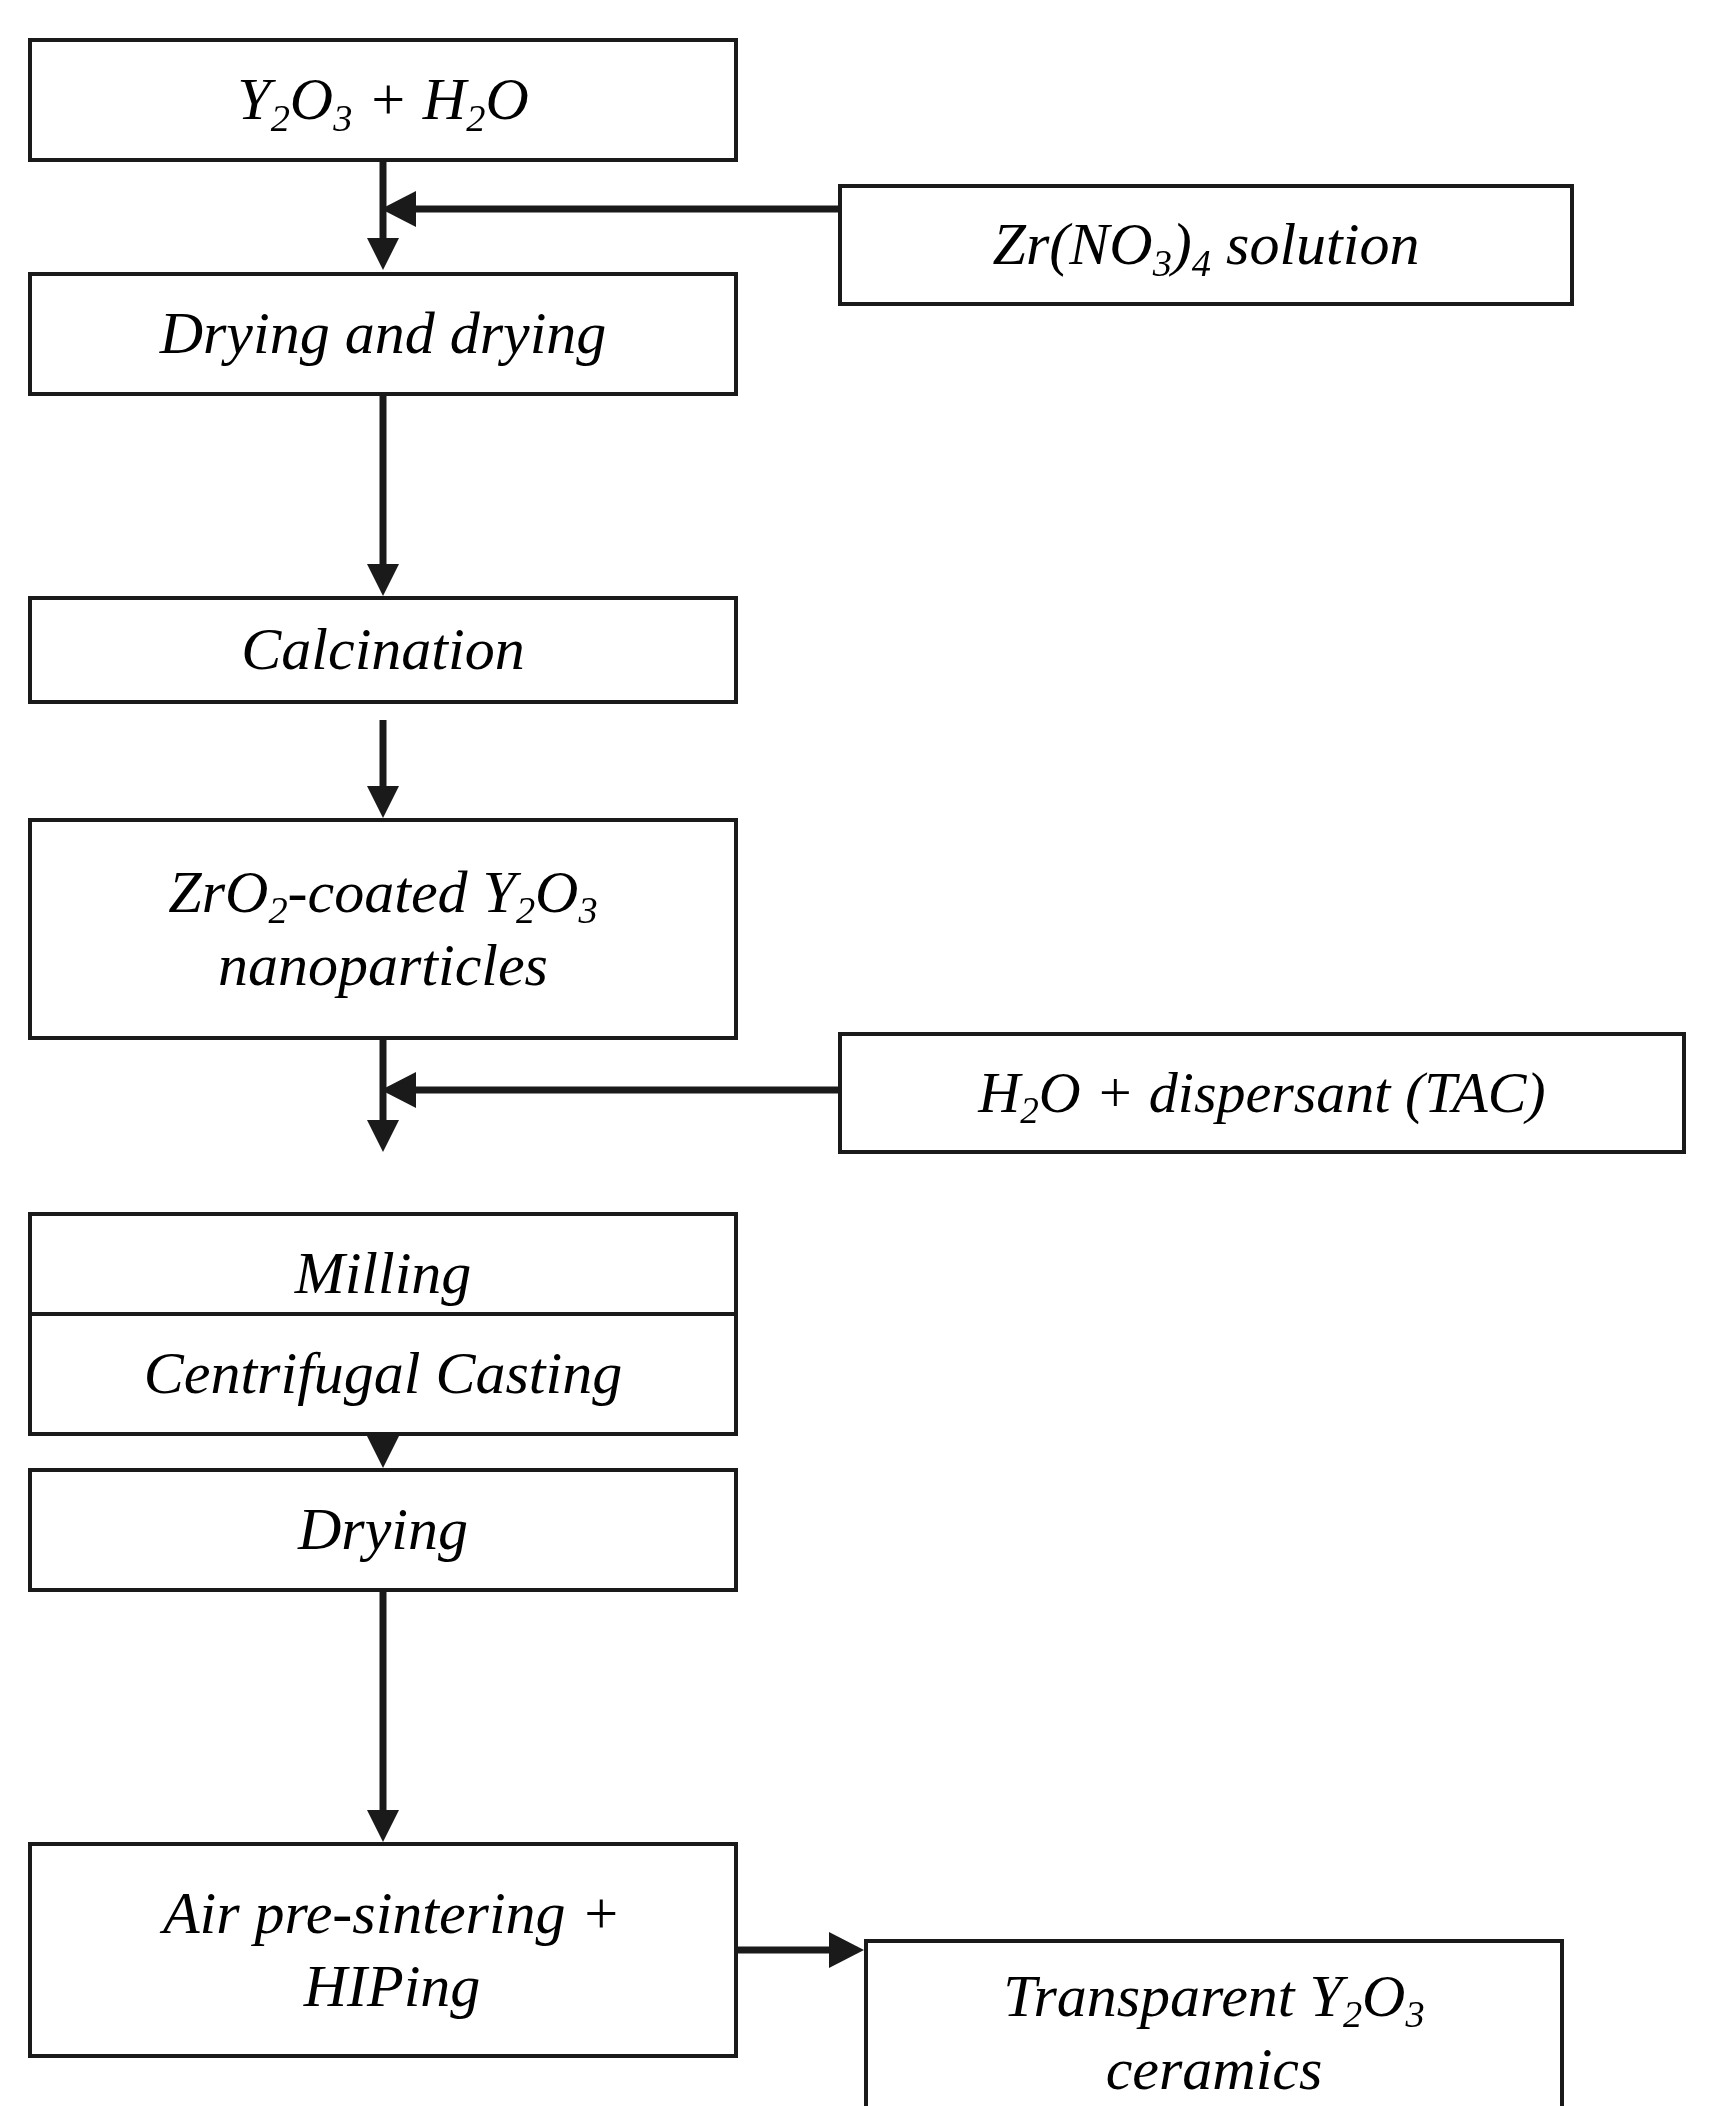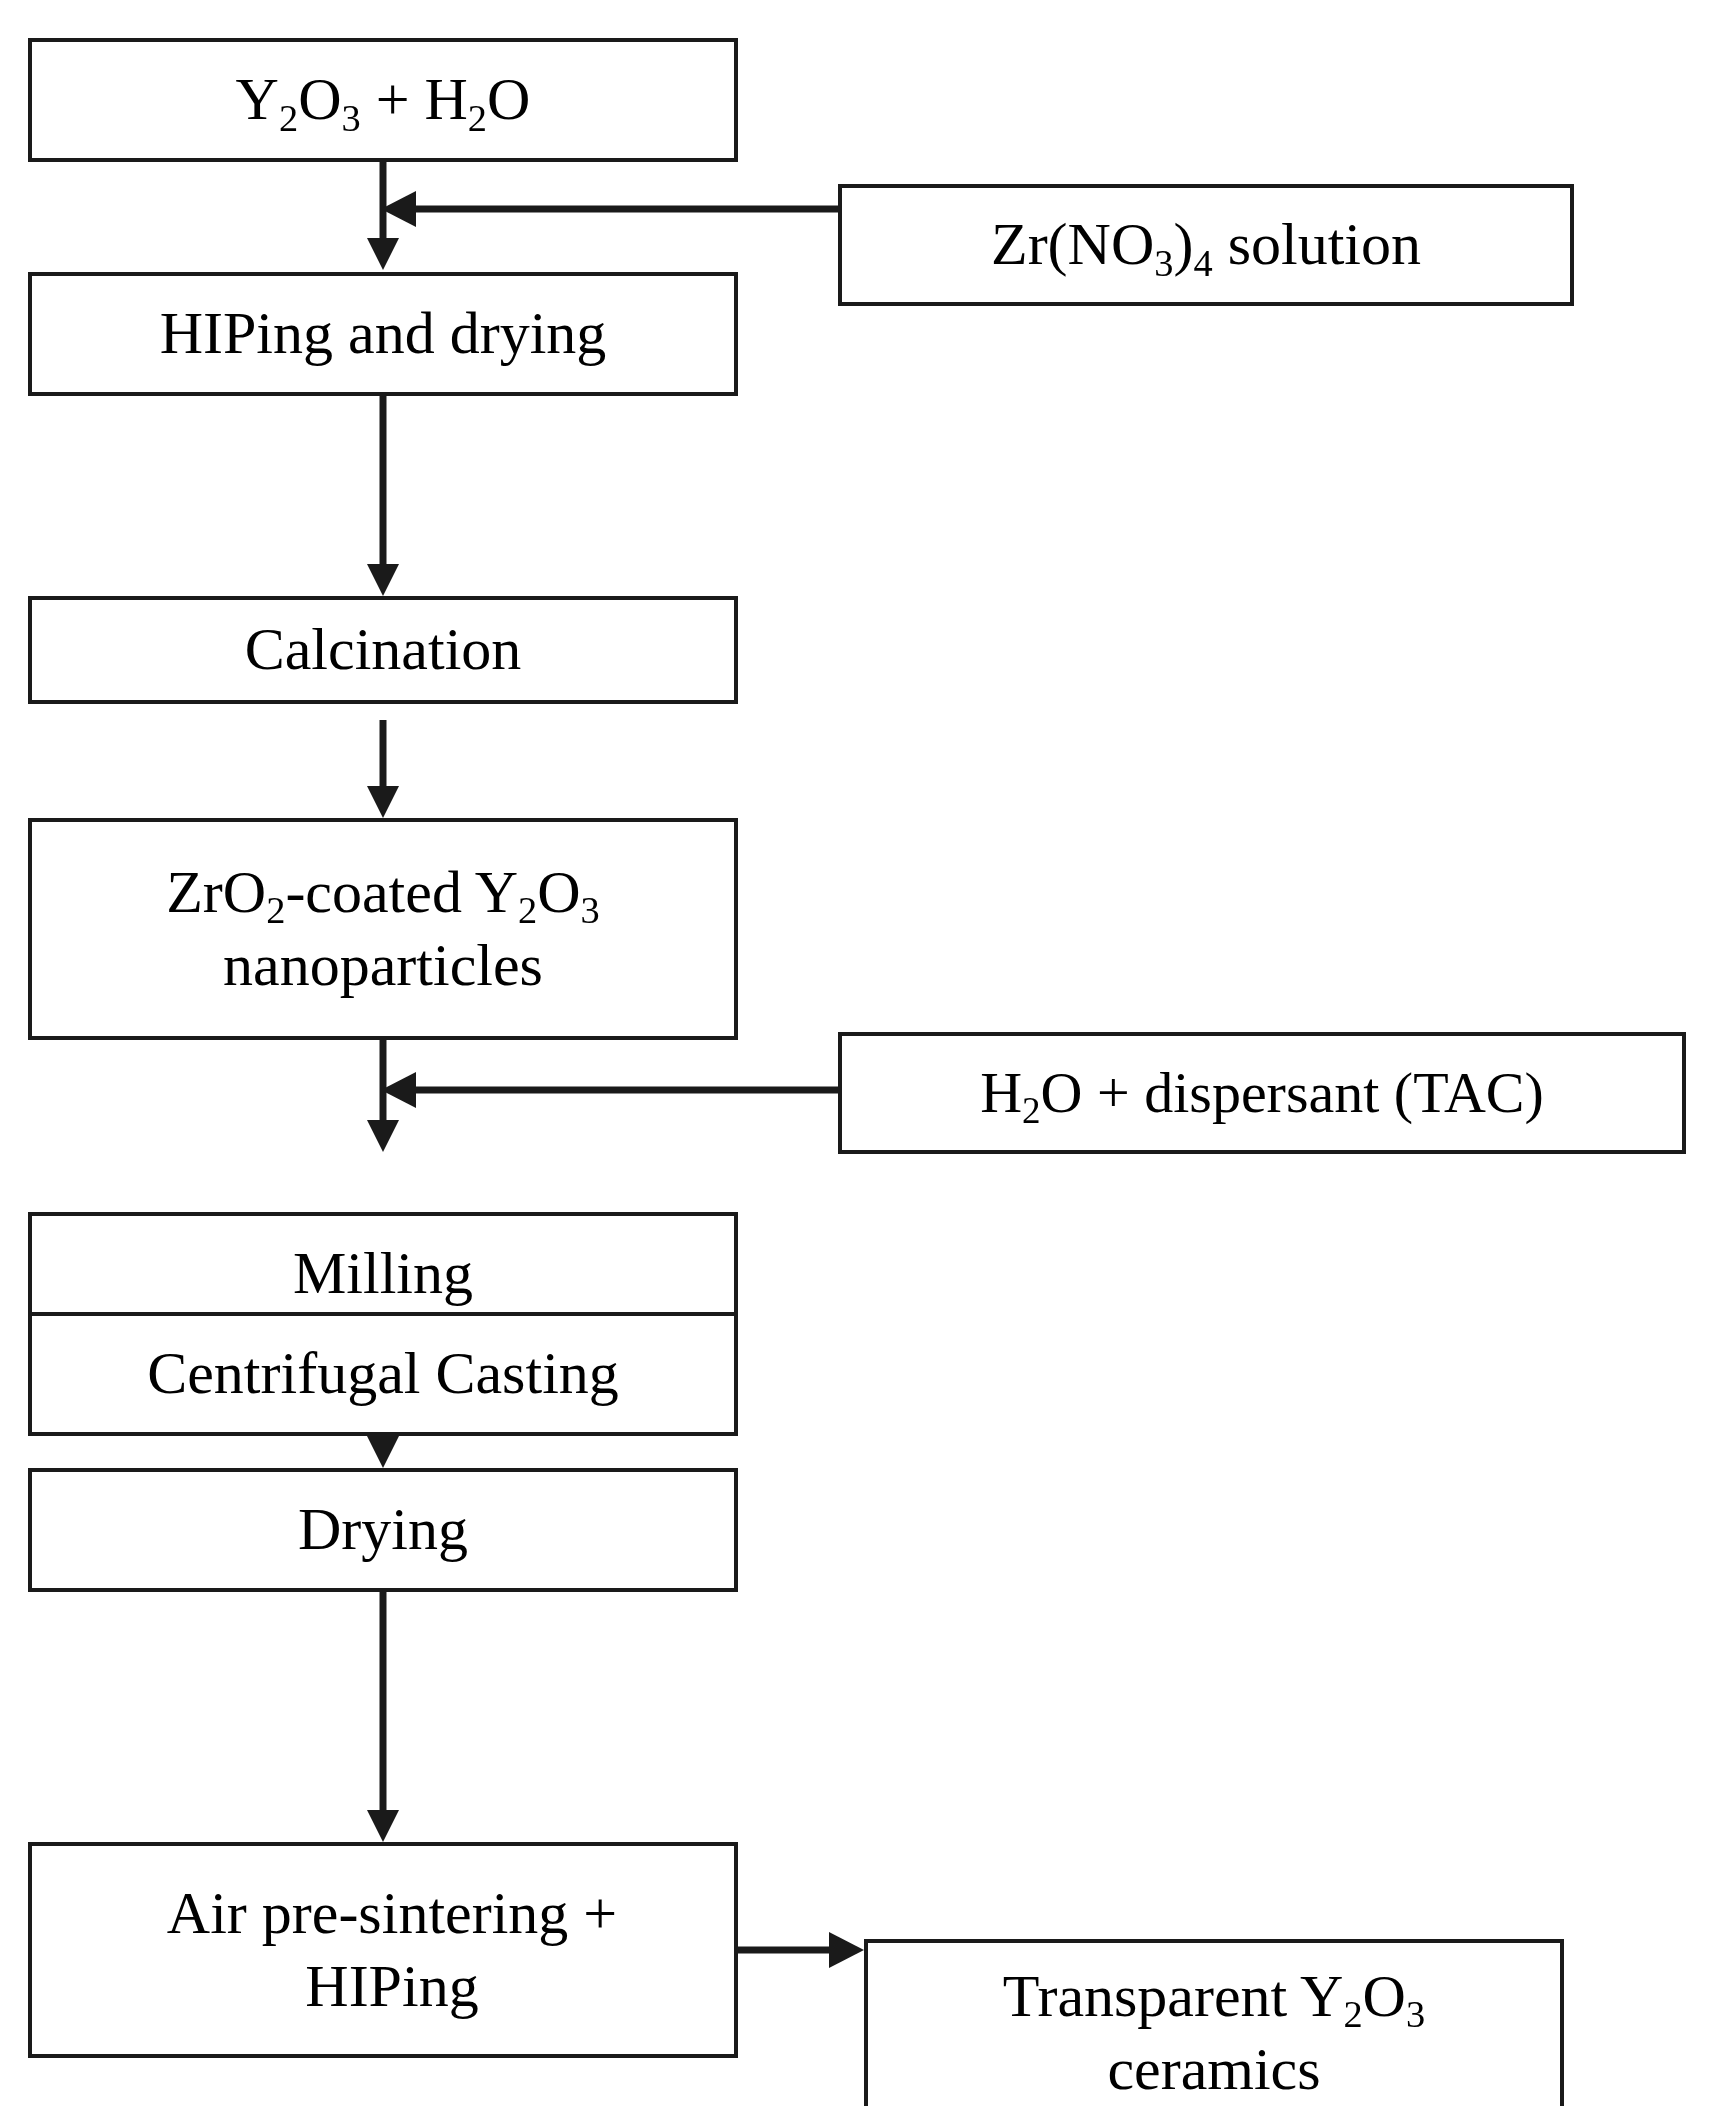--- a/index.html
+++ b/index.html
@@ -22,20 +22,21 @@
     box-sizing: border-box;
     border: 4px solid #1a1a1a;
     background: #ffffff;
     display: flex;
     align-items: center;
     justify-content: center;
     text-align: center;
     color: #000000;
     line-height: 1.22;
     padding: 0 10px;
+    font-style: italic;
   }
   .node .label {
     display: block;
     width: 100%;
   }
   .node sub {
     font-size: 0.64em;
     vertical-align: baseline;
     position: relative;
     bottom: -0.30em;
@@ -117,21 +118,21 @@
   </svg>
 
   <div id="node-layer">
       <div class="node fs-main" style="left: 28px; top: 38px; width: 710px; height: 124px;">
         <span class="label">Y<sub>2</sub>O<sub>3</sub> + H<sub>2</sub>O</span>
       </div>
       <div class="node fs-main" style="left: 838px; top: 152px; width: 736px; height: 122px; margin-top: 32px;">
         <span class="label">Zr(NO<sub>3</sub>)<sub>4</sub> solution</span>
       </div>
       <div class="node fs-main" style="left: 28px; top: 272px; width: 710px; height: 124px;">
-        <span class="label">HIPing and drying</span>
+        <span class="label">Drying and drying</span>
       </div>
       <div class="node fs-main" style="left: 28px; top: 596px; width: 710px; height: 108px;">
         <span class="label">Calcination</span>
       </div>
       <div class="node fs-main" style="left: 28px; top: 818px; width: 710px; height: 222px;">
         <span class="label">ZrO<sub>2</sub>-coated Y<sub>2</sub>O<sub>3</sub><br>nanoparticles</span>
       </div>
       <div class="node fs-wide" style="left: 838px; top: 1032px; width: 848px; height: 122px;">
         <span class="label">H<sub>2</sub>O + dispersant (TAC)</span>
       </div>

